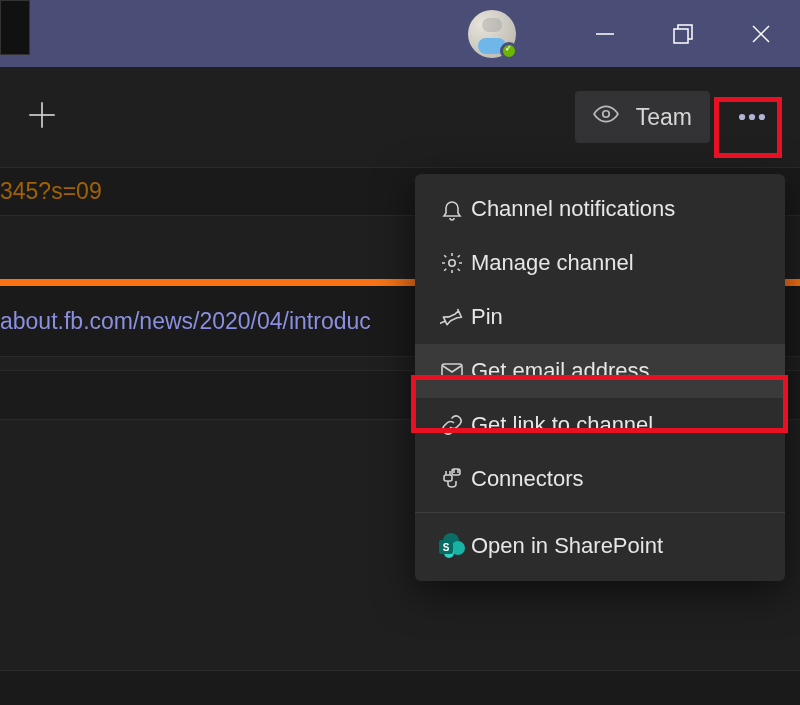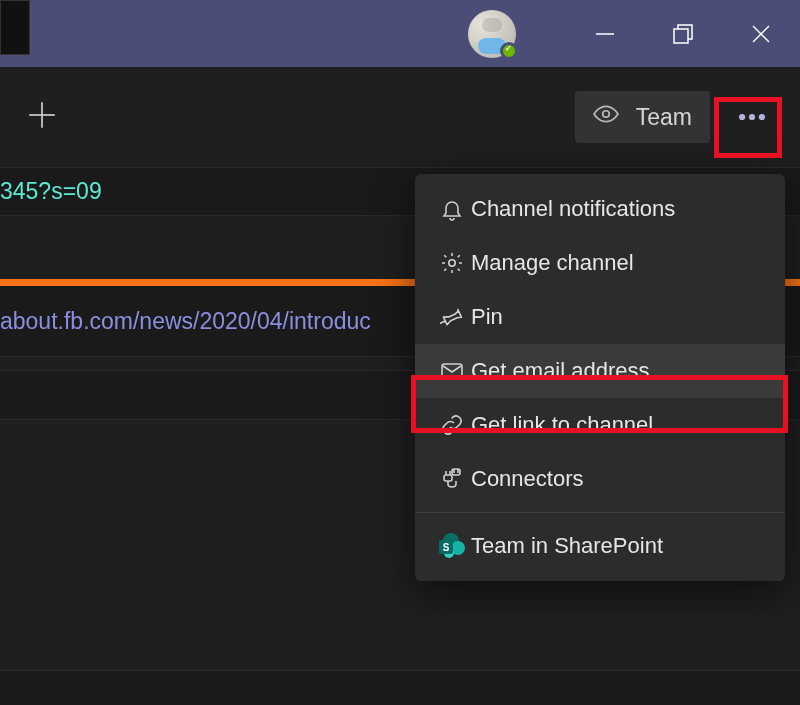--- a/index.html
+++ b/index.html
@@ -140,21 +140,21 @@
       border: 5px solid #e81123;
       z-index: 50;
     }
 
     .link-row {
       height: 49px;
       background: #1a1a1a;
       display: flex;
       align-items: center;
       padding-left: 0;
-      color: #5eead4;
+      color: #a16207;
       font-size: 23px;
       border-top: 1px solid #2a2a2a;
       border-bottom: 1px solid #2a2a2a;
     }
     .bottom-blank {
       position: absolute;
       top: 670px;
       left: 0;
       right: 0;
       height: 35px;
@@ -384,18 +384,18 @@
   <div class="menu-separator"></div>
   <div class="menu-item">
     <span class="menu-icon">
       <span class="sharepoint-icon">
         <span class="bubble b1"></span>
         <span class="bubble b2"></span>
         <span class="bubble b3"></span>
         <span class="tile">S</span>
       </span>
     </span>
-    <span>Team in SharePoint</span>
+    <span>Open in SharePoint</span>
   </div>
 </div>
 
 <div class="more-highlight"></div>
 <div class="email-highlight"></div>
 
 </body></html>

